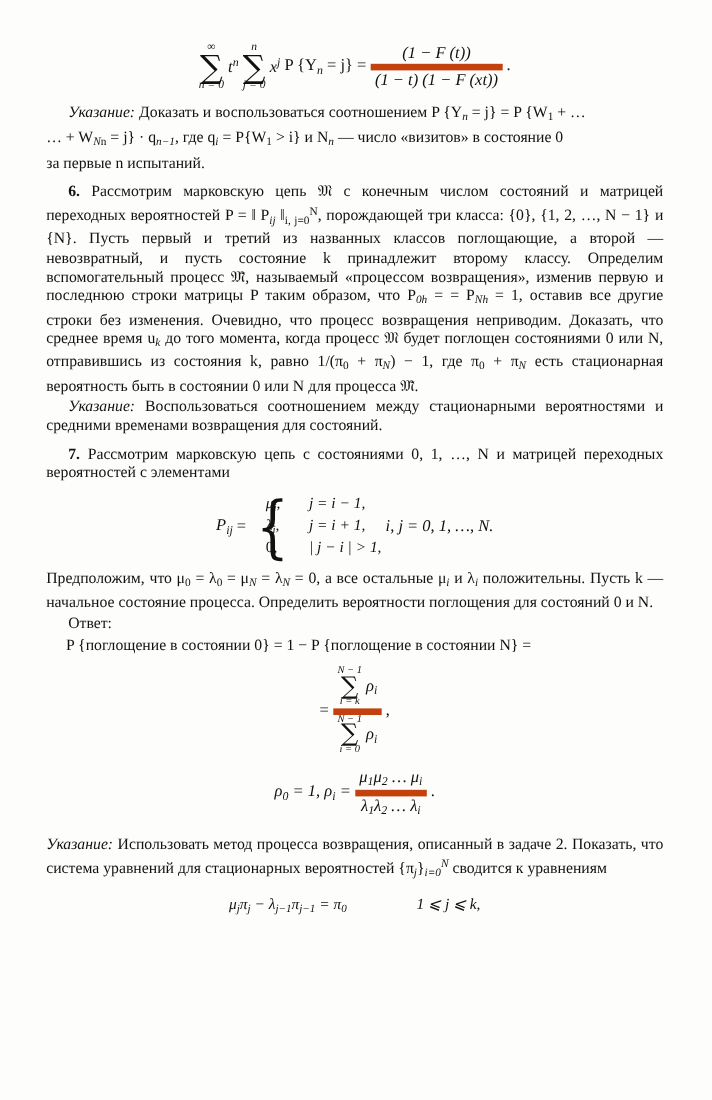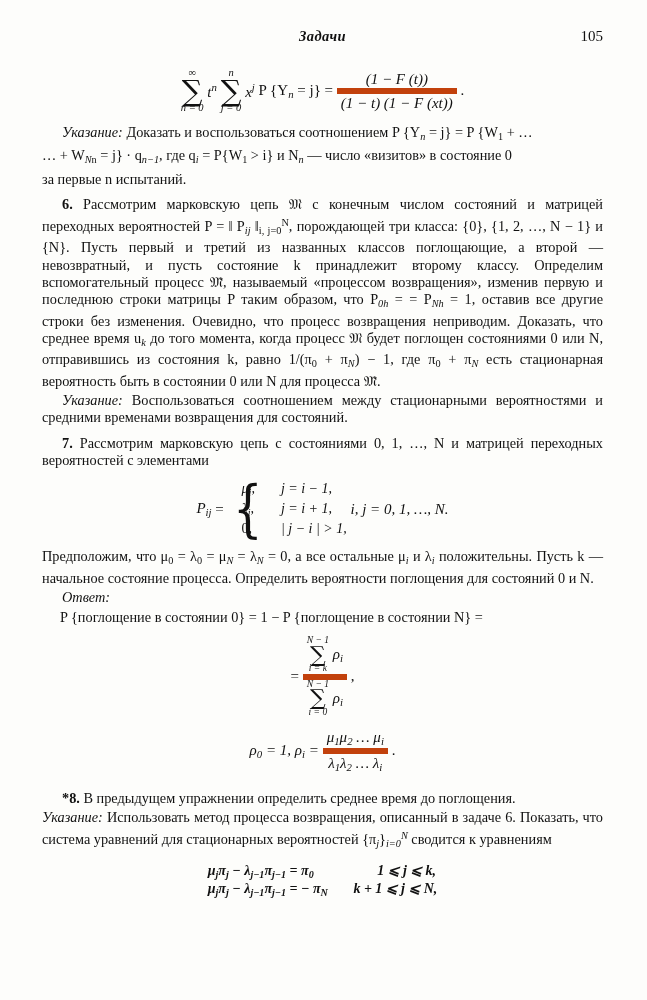--- a/index.html
+++ b/index.html
@@ -128,51 +128,46 @@
     display: table-row;
   }
   .cases-rows > div > span {
     display: table-cell;
     padding: 1.5px 0;
     font-size: 14px;
     white-space: nowrap;
   }
   .cases-rows .c1 { padding-right: 26px; text-align: left; }
   .cases-rows .c2 { text-align: left; }
-  .answer-label { font-style: italic; }
+  .answer-label { }
   .small-gap { height: 6px; }
   .where {
     font-size: 14.3px;
     margin-top: 2px;
   }
   .numtab {
     display: inline-block;
     text-align: left;
-    font-weight: bold;
   }
   .numtab .row {
     white-space: nowrap;
     font-size: 14px;
     padding: 2px 0;
   }
   .numtab .cond {
     display: inline-block;
     margin-left: 60px;
   }
   .figcenter { text-align: center; }
 </style>
 </head>
 <body>
 
 <div class="page">
 
-  <div class="header">
-    <div class="running-title">Задачи</div>
-    <div class="page-number">105</div>
-  </div>
 
 
   <div class="formula">
     <span class="bigsum">
       <span class="lim">∞</span>
       <span class="sym">∑</span>
       <span class="lim italic">n = 0</span>
     </span>
     <span class="mid italic"><span>t</span><span class="sup">n</span></span>
     <span class="bigsum">
@@ -277,35 +272,28 @@
     <span class="mid italic"><span>ρ</span><span class="sub">0</span><span> = 1,  ρ</span><span class="sub">i</span><span> =</span></span>
     <span class="frac">
       <span class="num italic"><span>μ</span><span class="sub">1</span><span>μ</span><span class="sub">2</span><span> … μ</span><span class="sub">i</span></span>
       <span class="den italic"><span>λ</span><span class="sub">1</span><span>λ</span><span class="sub">2</span><span> … λ</span><span class="sub">i</span></span>
     </span>
     <span class="mid">.</span>
   </div>
 
   <div class="small-gap"></div>
 
-  <p class="para indent tight">
-    <span class="bold">*8.</span><span> В предыдущем упражнении определить среднее время до поглощения.</span>
-  </p>
 
   <p class="para tight">
-    <span class="hint-label">Указание:</span><span> Использовать метод процесса возвращения, описанный в задаче 6. Показать, что система уравнений для стационарных вероятностей {π</span><span class="italic sub">j</span><span>}</span><span class="italic sub">i=0</span><span class="italic sup">N</span><span> сводится к уравнениям</span>
+    <span class="hint-label">Указание:</span><span> Использовать метод процесса возвращения, описанный в задаче 2. Показать, что система уравнений для стационарных вероятностей {π</span><span class="italic sub">j</span><span>}</span><span class="italic sub">i=0</span><span class="italic sup">N</span><span> сводится к уравнениям</span>
   </p>
 
   <div class="formula figcenter">
     <span class="numtab">
       <span class="row italic">
         <span>μ</span><span class="sub">j</span><span>π</span><span class="sub">j</span><span> − λ</span><span class="sub">j−1</span><span>π</span><span class="sub">j−1</span><span> = π</span><span class="sub">0</span>
         <span class="cond">1 ⩽ j ⩽ k,</span>
       </span>
       <br>
-      <span class="row italic">
-        <span>μ</span><span class="sub">j</span><span>π</span><span class="sub">j</span><span> − λ</span><span class="sub">j−1</span><span>π</span><span class="sub">j−1</span><span> = − π</span><span class="sub">N</span>
-        <span class="cond" style="margin-left:22px;">k + 1 ⩽ j ⩽ N,</span>
-      </span>
     </span>
   </div>
 
 </div>
 
 </body></html>

